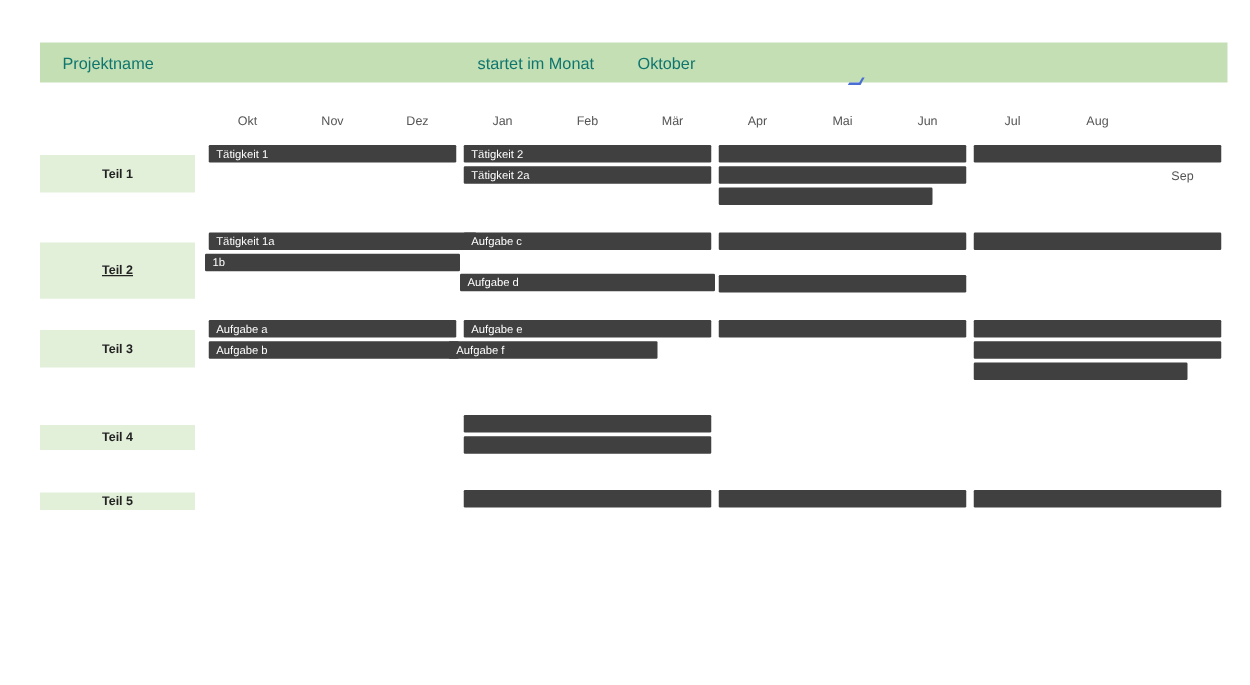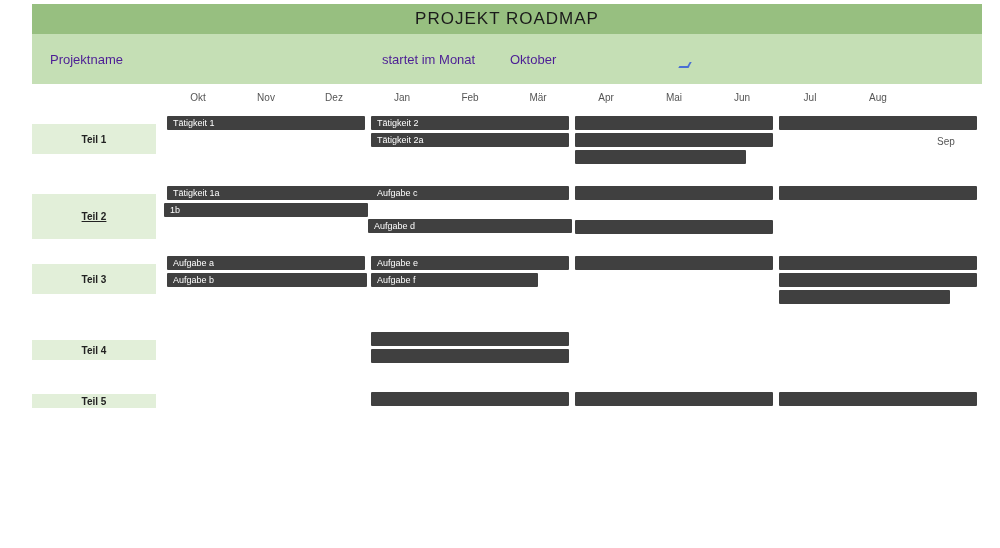--- a/index.html
+++ b/index.html
@@ -6,24 +6,24 @@
   html, body { width: 1000px; height: 548px; font-family: "Segoe UI", Arial, sans-serif; background: #fff; overflow: hidden; }
   .page { width: 1000px; height: 548px; position: relative; }
 
   .title-bar {
     position: absolute; left: 32px; right: 18px; top: 4px; height: 30px;
     background: #97bf80;
     display: flex; align-items: center; justify-content: center;
     font-size: 17px; letter-spacing: 1px; color: #1a1a1a;
   }
   .sub-bar {
-    position: absolute; left: 32px; right: 18px; top: 34px; height: 50px;
+    position: absolute; left: 32px; right: 18px; top: 34px; height: 32px;
     background: #c5dfb5;
     display: flex; align-items: center;
-    font-size: 13px; color: #4c1d95;
+    font-size: 13px; color: #0f766e;
   }
   .sub-label-1 { position: absolute; left: 18px; }
   .sub-label-2 { position: absolute; left: 350px; }
   .sub-month   { position: absolute; left: 478px; }
   .tiny-mark {
     position: absolute; left: 680px; top: 62px; width: 10px; height: 6px;
     border-bottom: 2px solid #4a6fd4; border-right: 2px solid #4a6fd4;
     transform: skewX(-30deg);
   }
 
@@ -50,23 +50,20 @@
     position: absolute; height: 14px;
     background: #404040; border-radius: 1px;
     font-size: 9px; color: #fff; line-height: 14px;
     padding-left: 6px; white-space: nowrap; overflow: hidden;
   }
 </style>
 </head>
 <body>
 <div class="page">
 
-  <div class="title-bar">
-    <span>PROJEKT ROADMAP</span>
-  </div>
   <div class="sub-bar">
     <span class="sub-label-1">Projektname</span>
     <span class="sub-label-2">startet im Monat</span>
     <span class="sub-month">Oktober</span>
   </div>
   <div class="tiny-mark"></div>
 
   <div class="grid" id="grid">
     <div class="months" id="months">
         <div class="month" style="left: 132px;">Okt</div>
@@ -97,21 +94,21 @@
       <div class="bar" style="left: 747px; width: 198px; top: 94px;"></div>
       <div class="bar" style="left: 132px; width: 204px; top: 111px;">1b</div>
       <div class="bar" style="left: 336px; width: 204px; top: 111px; margin-top: 16px;">Aufgabe d</div>
       <div class="bar" style="left: 543px; width: 198px; top: 128px;"></div>
       <div class="side" style="top: 172px; height: 30px;">Teil 3</div>
       <div class="bar" style="left: 135px; width: 198px; top: 164px;">Aufgabe a</div>
       <div class="bar" style="left: 339px; width: 198px; top: 164px;">Aufgabe e</div>
       <div class="bar" style="left: 543px; width: 198px; top: 164px;"></div>
       <div class="bar" style="left: 747px; width: 198px; top: 164px;"></div>
       <div class="bar" style="left: 135px; width: 200px; top: 181px;">Aufgabe b</div>
-      <div class="bar" style="left: 339px; width: 167px; top: 181px;">Aufgabe f</div>
+      <div class="bar" style="left: 327px; width: 167px; top: 181px;">Aufgabe f</div>
       <div class="bar" style="left: 747px; width: 198px; top: 181px;"></div>
       <div class="bar" style="left: 747px; width: 170.8px; top: 198px;"></div>
       <div class="side" style="top: 248px; height: 20px;">Teil 4</div>
       <div class="bar" style="left: 339px; width: 198px; top: 240px;"></div>
       <div class="bar" style="left: 339px; width: 198px; top: 257px;"></div>
       <div class="side h1" style="top: 302px; height: 14px;">Teil 5</div>
       <div class="bar" style="left: 339px; width: 198px; top: 300px;"></div>
       <div class="bar" style="left: 543px; width: 198px; top: 300px;"></div>
       <div class="bar" style="left: 747px; width: 198px; top: 300px;"></div>
     </div>

